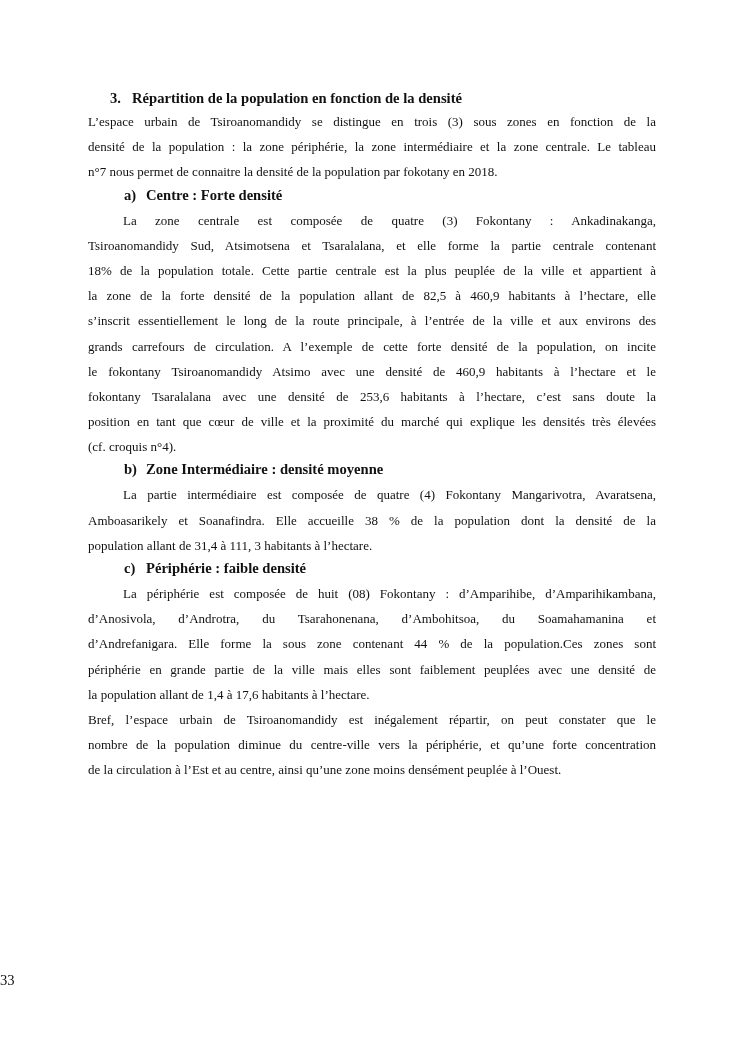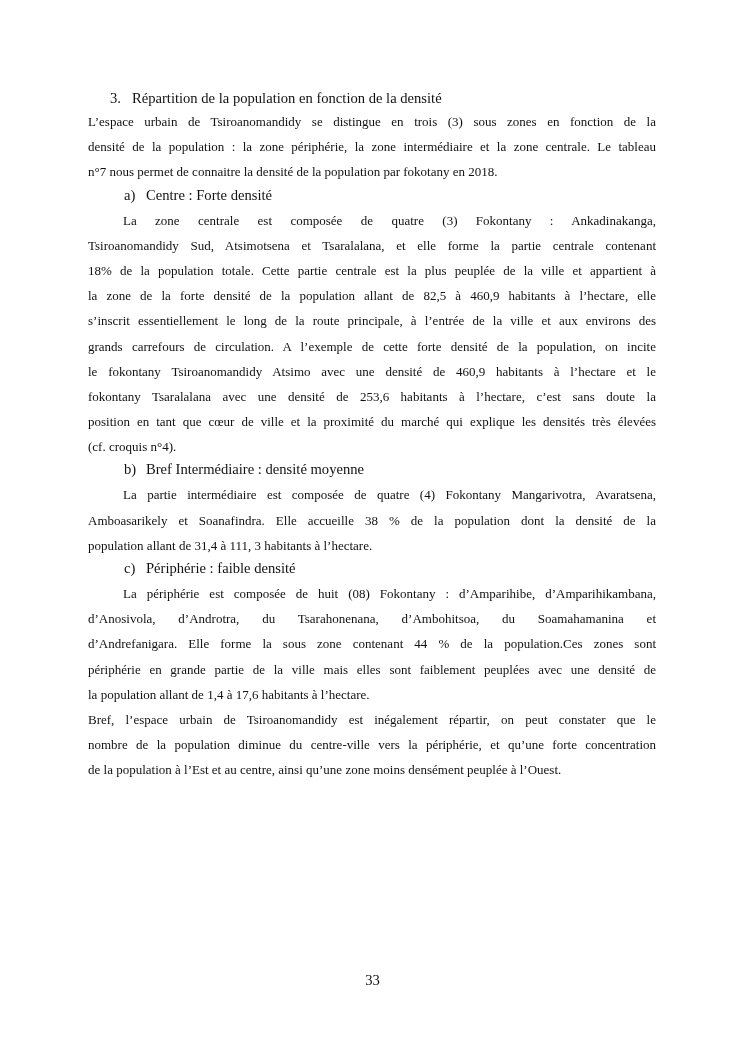--- a/index.html
+++ b/index.html
@@ -28,21 +28,21 @@
     white-space: nowrap;
   }
   .justify {
     text-align: justify;
     text-align-last: justify;
   }
   .left {
     text-align: left;
   }
   .heading {
-    font-weight: normal;
+    font-weight: bold;
     font-size: 14.6px;
     line-height: 20px;
     white-space: nowrap;
   }
   .h-main {
     padding-left: 22px;
     margin-bottom: 1px;
   }
   .h-main .num {
     display: inline-block;
@@ -57,21 +57,20 @@
     width: 22px;
   }
   .indent {
     text-indent: 35px;
   }
   .page-number {
     position: absolute;
     top: 972px;
     left: 0;
     width: 745px;
-    text-align: center;
     font-size: 14.6px;
     font-family: "Liberation Serif", "DejaVu Serif", serif;
   }
 </style>
 </head>
 <body>
 
 <div class="page">
 
   <div class="heading h-main">
@@ -94,21 +93,21 @@
     <div class="line justify">la zone de la forte densité de la population allant de 82,5 à 460,9 habitants à l’hectare, elle</div>
     <div class="line justify">s’inscrit essentiellement le long de la route principale, à l’entrée de la ville et aux environs des</div>
     <div class="line justify">grands carrefours de circulation. A l’exemple de cette forte densité de la population, on incite</div>
     <div class="line justify">le fokontany Tsiroanomandidy Atsimo avec une densité de 460,9 habitants à l’hectare et le</div>
     <div class="line justify">fokontany Tsaralalana avec une densité de 253,6 habitants à l’hectare, c’est sans doute la</div>
     <div class="line justify">position en tant que cœur de ville et la proximité du marché qui explique les densités très élevées</div>
     <div class="line left">(cf. croquis n°4).</div>
   </div>
 
   <div class="heading h-sub">
-    <span class="num">b)</span><span>Bref Intermédiaire : densité moyenne</span>
+    <span class="num">b)</span><span>Zone Intermédiaire : densité moyenne</span>
   </div>
   <div>
     <div class="line justify indent">La partie intermédiaire est composée de quatre (4) Fokontany Mangarivotra, Avaratsena,</div>
     <div class="line justify">Amboasarikely et Soanafindra. Elle accueille 38 % de la population dont la densité de la</div>
     <div class="line left">population allant de 31,4 à 111, 3 habitants à l’hectare.</div>
   </div>
 
   <div class="heading h-sub">
     <span class="num">c)</span><span>Périphérie : faible densité</span>
   </div>
@@ -116,18 +115,18 @@
     <div class="line justify indent">La périphérie est composée de huit (08) Fokontany : d’Amparihibe, d’Amparihikambana,</div>
     <div class="line justify">d’Anosivola, d’Androtra, du Tsarahonenana, d’Ambohitsoa, du Soamahamanina et</div>
     <div class="line justify">d’Andrefanigara. Elle forme la sous zone contenant 44 % de la population.Ces zones sont</div>
     <div class="line justify">périphérie en grande partie de la ville mais elles sont faiblement peuplées avec une densité de</div>
     <div class="line left">la population allant de 1,4 à 17,6 habitants à l’hectare.</div>
   </div>
 
   <div>
     <div class="line justify">Bref, l’espace urbain de Tsiroanomandidy est inégalement répartir, on peut constater que le</div>
     <div class="line justify">nombre de la population diminue du centre-ville vers la périphérie, et qu’une forte concentration</div>
-    <div class="line left">de la population à l’Est et au centre, ainsi qu’une zone moins densément peuplée à l’Ouest.</div>
+    <div class="line left">de la circulation à l’Est et au centre, ainsi qu’une zone moins densément peuplée à l’Ouest.</div>
   </div>
 
 </div>
 
 <div class="page-number">33</div>
 
 </body></html>

